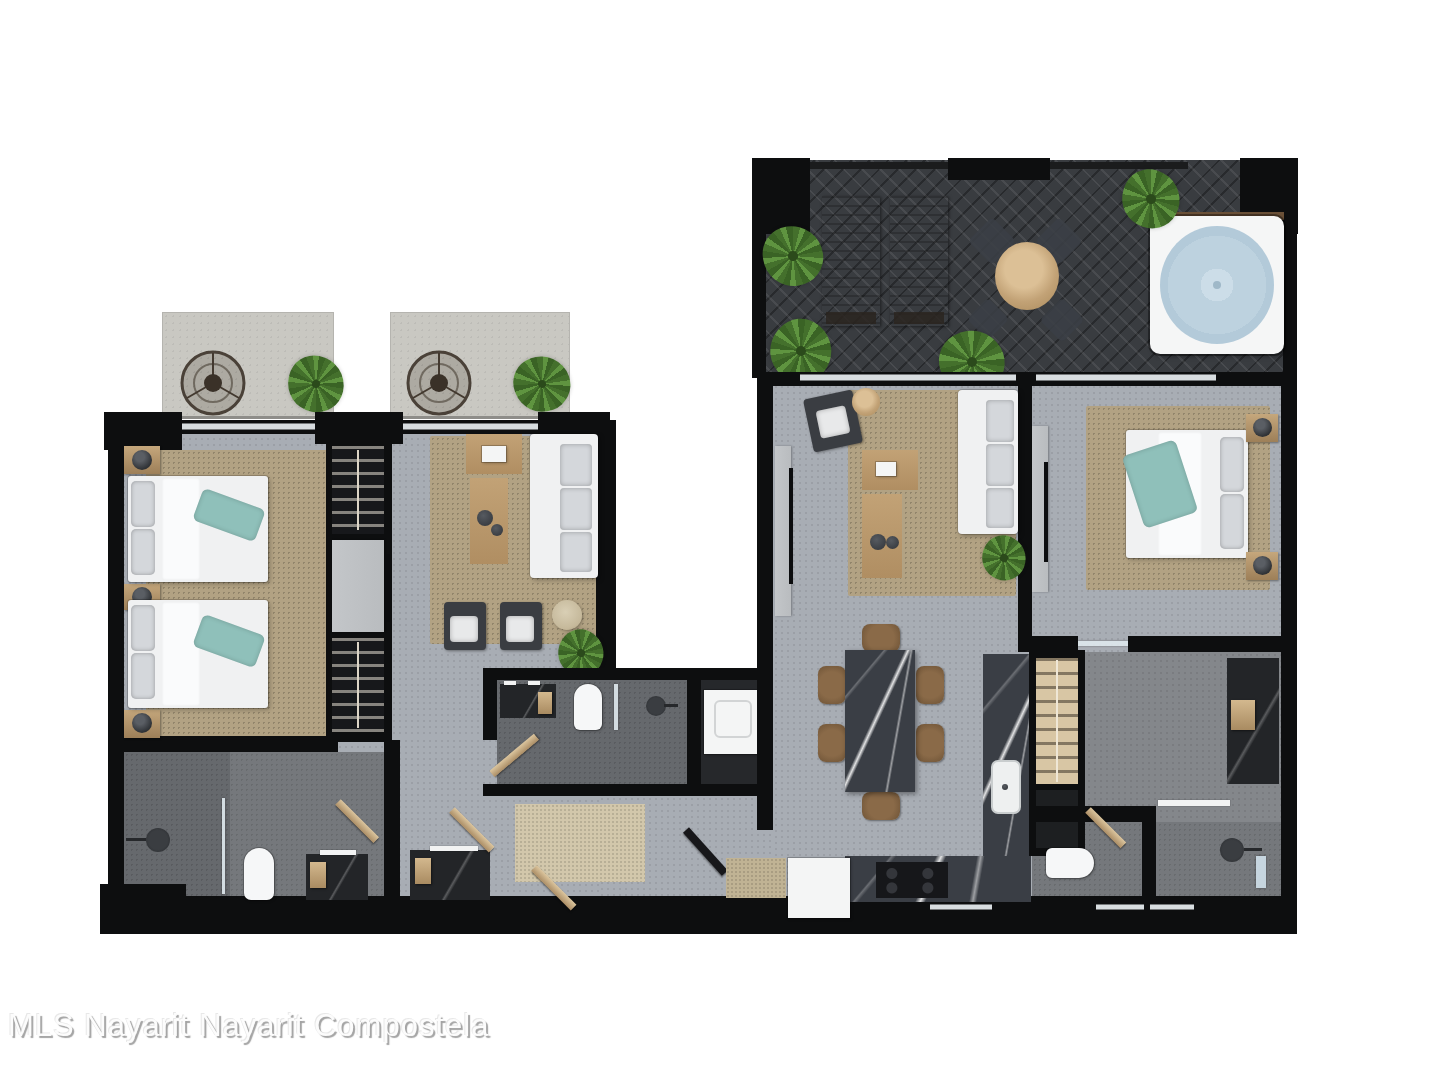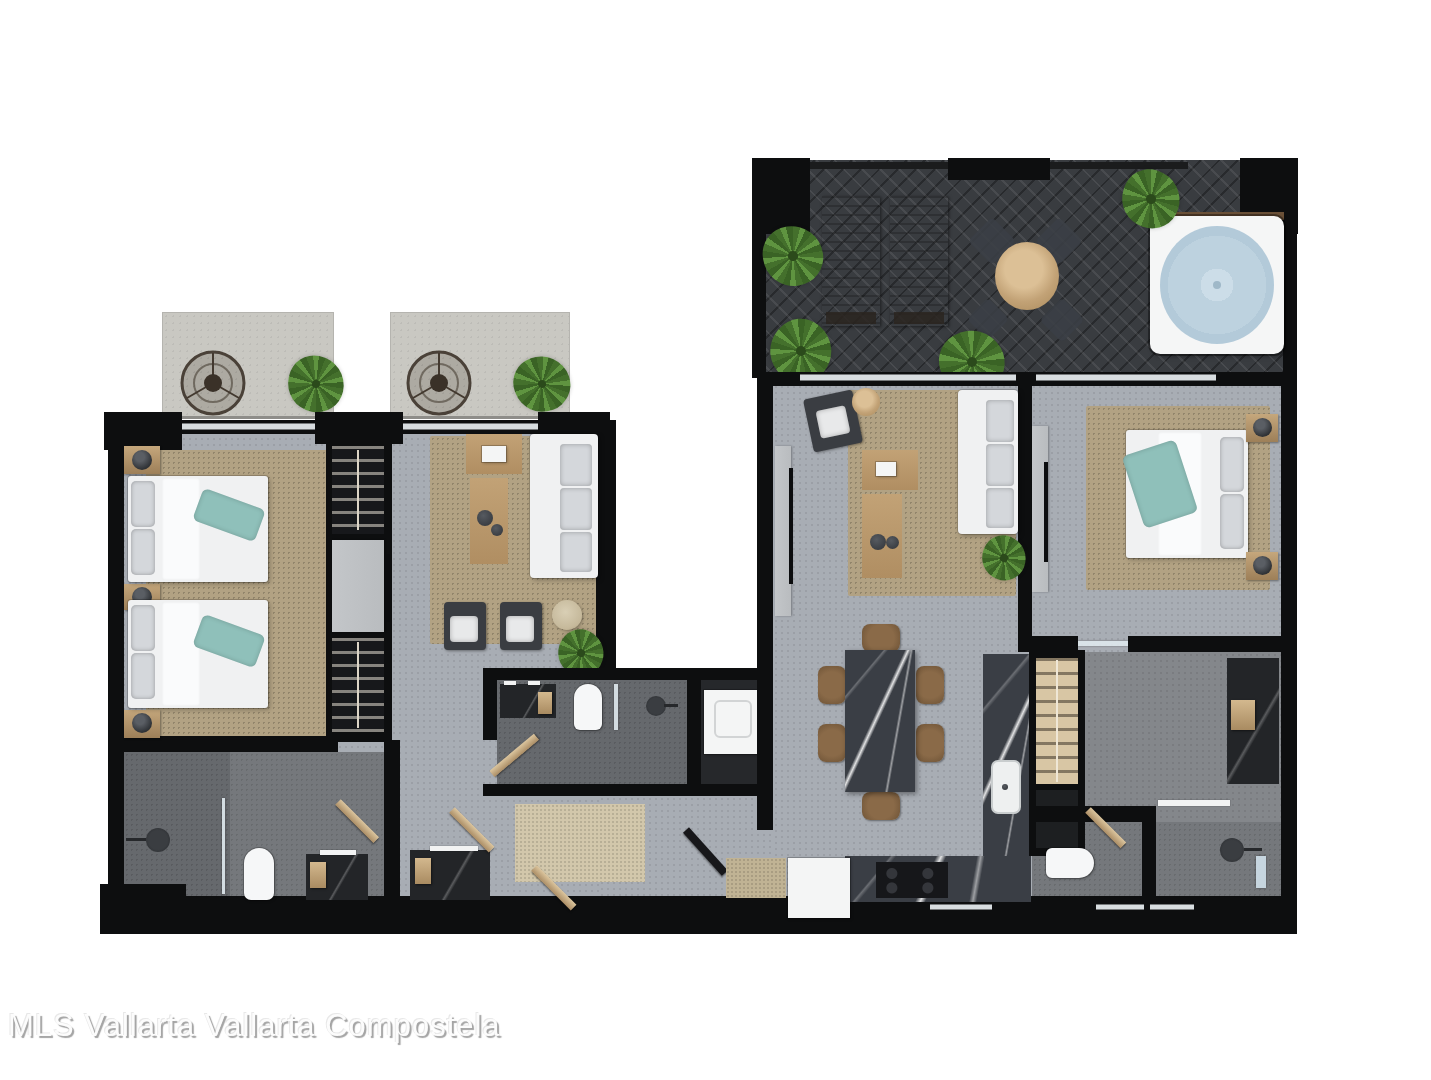--- a/index.html
+++ b/index.html
@@ -298,15 +298,15 @@
   <div class="a stool" style="left:1231px;top:700px;width:24px;height:30px;"></div>
   <div class="a towel" style="left:1158px;top:800px;width:72px;height:6px;"></div>
   <div class="a wall" style="left:1032px;top:806px;width:112px;height:16px;"></div>
   <div class="a wall" style="left:1142px;top:806px;width:14px;height:92px;"></div>
   <div class="a door-wood" style="left:1088px;top:806px;width:50px;transform:rotate(45deg);"></div>
   <div class="a toilet" style="left:1046px;top:848px;width:48px;height:30px;border-radius:6px 15px 15px 6px;"></div>
   <div class="a showerhead" style="left:1220px;top:838px;width:24px;height:24px;"></div>
   <div class="a arm" style="left:1244px;top:848px;width:18px;height:3px;"></div>
   <div class="a glass" style="left:1256px;top:856px;width:10px;height:32px;background:#cfe0ea;"></div>
 
-  <div class="a watermark" style="left:8px;top:1008px;">MLS Vallarta Vallarta Compostela</div>
+  <div class="a watermark" style="left:8px;top:1008px;">MLS Nayarit Nayarit Compostela</div>
 
 </div>
 
 </body></html>

